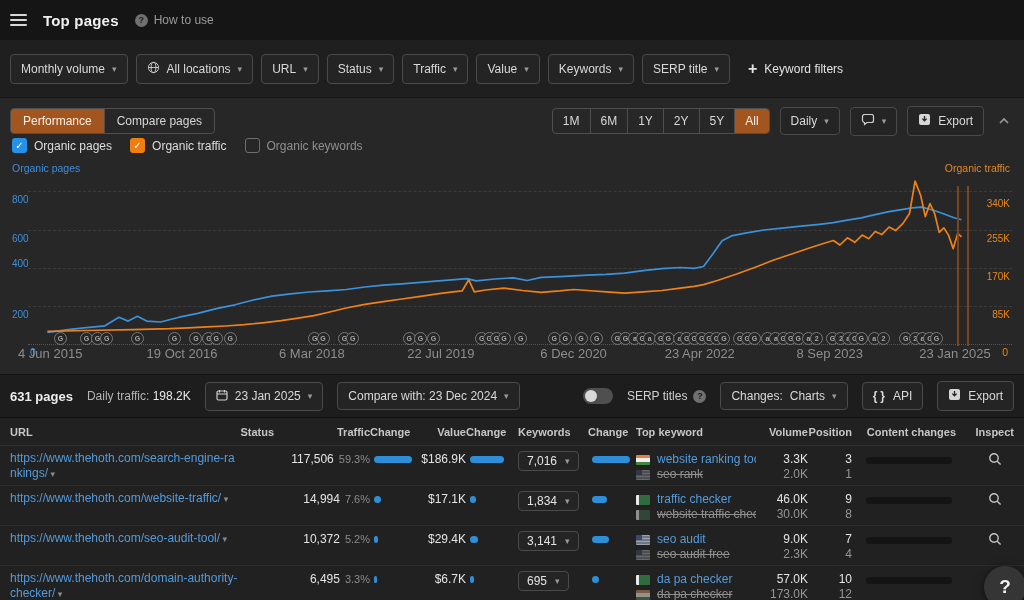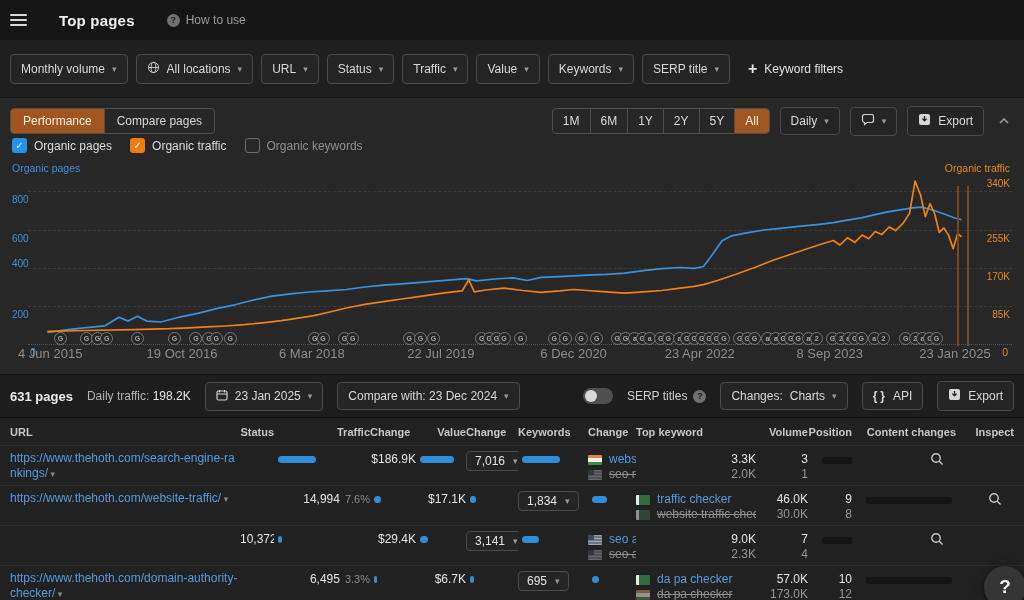--- a/index.html
+++ b/index.html
@@ -2,21 +2,21 @@
 <html><head>
 <meta charset="utf-8">
 <style>
   * { box-sizing: border-box; margin: 0; padding: 0; }
   html, body { width: 1024px; height: 600px; background: #1a1a1a; }
   body { font-family: "Liberation Sans", "DejaVu Sans", sans-serif; color: #d9d9d9; }
   #app { position: relative; width: 1024px; height: 600px; overflow: hidden; background: #1f1f1f; }
 
   
   .topbar { position: absolute; top: 0; left: 0; width: 1024px; height: 40px; background: #151515;
-            display: flex; align-items: center; gap: 32px; padding: 0 10px; }
+            display: flex; align-items: center; gap: 16px; padding: 0 10px; }
   .hamburger { width: 17px; display: flex; flex-direction: column; gap: 3px; cursor: pointer; }
   .hamburger span { display: block; height: 2px; background: #d8d8d8; border-radius: 1px; }
   .ptitle { font-size: 15px; font-weight: bold; color: #f0f0f0; letter-spacing: .2px; }
   .howto { display: flex; align-items: center; gap: 6px; color: #9a9a9a; font-size: 12px; }
   .qcircle { width: 13px; height: 13px; border-radius: 50%; background: #707070; color: #1a1a1a;
              font-size: 9px; font-weight: bold; display: inline-flex; align-items: center; justify-content: center; }
 
   
   .filterbar { position: absolute; top: 40px; left: 0; width: 1024px; height: 58px; background: #1f1f1f;
                border-bottom: 1px solid #151515; display: flex; align-items: center; padding: 0 10px; gap: 8px; }
@@ -252,21 +252,21 @@
           <polyline points="47.4,157.4 86.4,156.5 132.8,155.6 169.9,154.7 188.5,153.8 207.0,152.9 225.6,152.0 244.2,150.7 262.7,148.8 281.3,146.6 299.8,143.9 313.8,141.7 327.7,138.5 346.2,134.0 364.8,130.4 383.4,127.7 401.9,125.0 420.5,122.3 439.0,119.6 453.0,117.8 462.2,116.9 468.7,105.7 474.3,117.8 485.4,116.0 504.0,114.2 522.6,116.5 541.1,118.3 559.7,116.9 573.6,115.5 587.5,116.5 606.1,117.8 624.6,119.2 643.2,117.8 661.8,116.5 680.3,114.2 694.2,112.4 703.5,110.6 717.4,106.5 736.0,100.3 754.6,93.5 773.1,86.3 791.7,80.0 810.2,73.7 824.2,69.2 833.4,66.5 839.9,71.0 847.4,63.8 854.8,68.3 862.2,61.1 868.7,64.7 875.2,57.5 881.7,60.6 889.1,53.0 895.6,56.6 903.0,49.4 909.5,39.5 915.1,7.1 920.7,21.5 925.3,42.6 930.0,29.6 934.6,39.5 939.2,58.4 943.9,53.9 948.5,61.1 953.2,74.6 957.8,59.3 961.5,62.9" fill="none" stroke="#f08018" stroke-width="1.7" stroke-linejoin="round"></polyline>
         </svg>
       <div class="vline" style="left:957px"></div>
       <div class="vline" style="left:967px"></div>
       <span class="xzero bl">0</span>
       <span class="xzero or">0</span>
     <span class="ytick left" style="top: 20px;">800</span>
         <span class="ytick left" style="top: 59px;">600</span>
         <span class="ytick left" style="top: 84px;">400</span>
         <span class="ytick left" style="top: 135px;">200</span>
-        <span class="ytick right" style="top: 4px; text-align: right;">340K</span>
+        <span class="ytick right" style="top: 24px; text-align: right;">340K</span>
         <span class="ytick right" style="top: 59px;">255K</span>
         <span class="ytick right" style="top: 97px;">170K</span>
         <span class="ytick right" style="top: 135px;">85K</span>
         <div class="gmarker" style="left: 53.916px;">G</div>
         <div class="gmarker" style="left: 79.9px;">G</div>
         <div class="gmarker" style="left: 91.036px;">G</div>
         <div class="gmarker" style="left: 100.316px;">G</div>
         <div class="gmarker" style="left: 130.94px;">G</div>
         <div class="gmarker" style="left: 168.06px;">G</div>
         <div class="gmarker" style="left: 189.404px;">G</div>
@@ -393,20 +393,21 @@
         <div class="th l">Top keyword</div>
         <div class="th r">Volume</div>
         <div class="th r">Position</div>
         <div class="th r">Content changes</div>
         <div class="th r">Inspect</div>
       </div>
     <div id="table-body">
         <div class="trow">
           <div class="td url"><a class="urllink">https://www.thehoth.com/search-engine-rankings/</a><span class="ucaret"> ▾</span></div>
           <div class="td r"></div>
+          <div class="td num"><span class="white">117,506</span><span class="pct">59.3%</span></div>
           <div class="td">
             <div class="bluebar" style="width: 38px;"></div>
           </div>
           <div class="td num white">$186.9K</div>
           <div class="td">
             <div class="bluebar" style="width: 34px;"></div>
           </div>
           <div class="td"><button class="kwbox">
               <span class="white">7,016</span>
               <span class="caret">▾</span>
@@ -482,20 +483,21 @@
             <div class="sparkbar"></div>
           </div>
           <div class="td">
             <span class="mag"><svg width="14" height="14" viewBox="0 0 14 14">
                 <circle cx="6" cy="6" r="4.2" fill="none" stroke="#c4c4c4" stroke-width="1.4"></circle>
                 <line x1="9.2" y1="9.2" x2="12.6" y2="12.6" stroke="#c4c4c4" stroke-width="1.4"></line>
               </svg></span>
           </div>
         </div>
         <div class="trow">
+          <div class="td url"><a class="urllink">https://www.thehoth.com/seo-audit-tool/</a><span class="ucaret"> ▾</span></div>
           <div class="td r"></div>
           <div class="td num"><span class="white">10,372</span><span class="pct">5.2%</span></div>
           <div class="td">
             <div class="bluebar" style="width: 4px;"></div>
           </div>
           <div class="td num white">$29.4K</div>
           <div class="td">
             <div class="bluebar" style="width: 8px;"></div>
           </div>
           <div class="td"><button class="kwbox">

